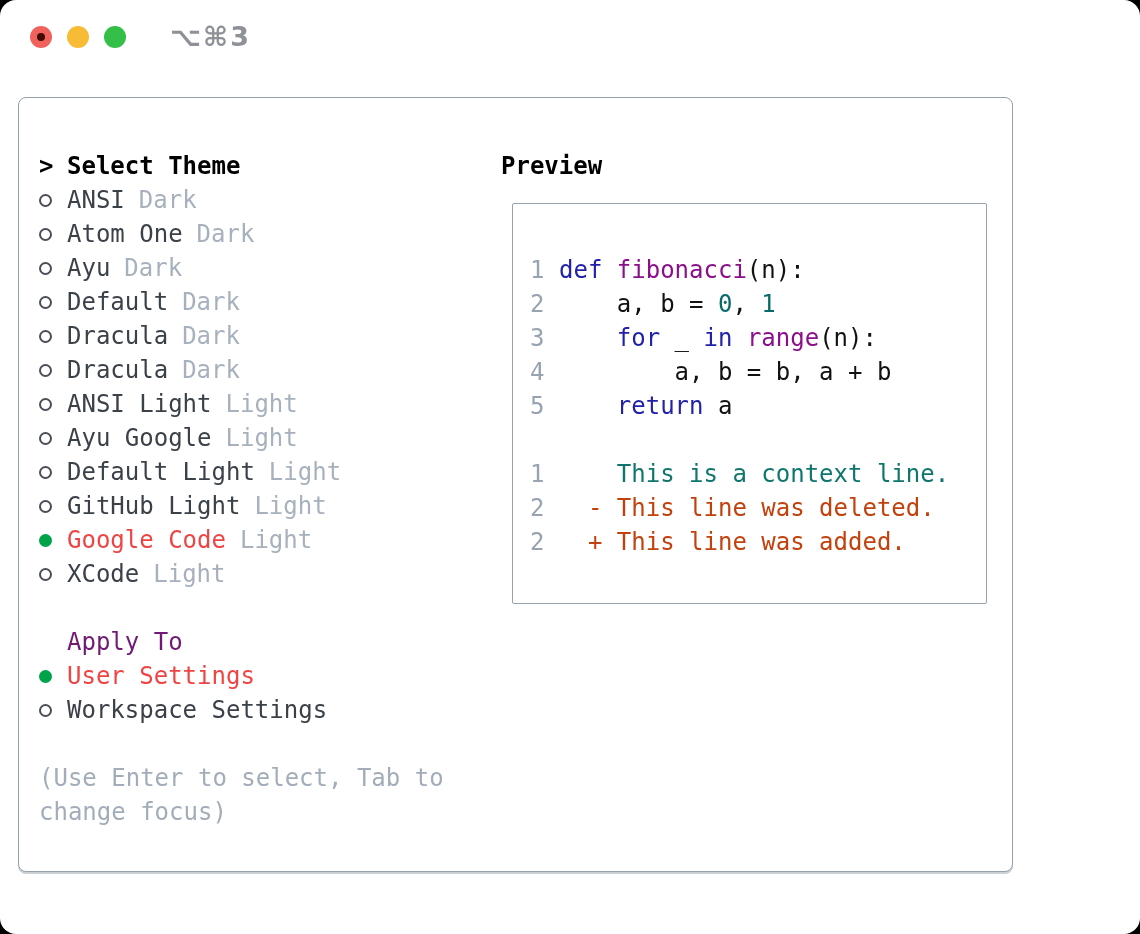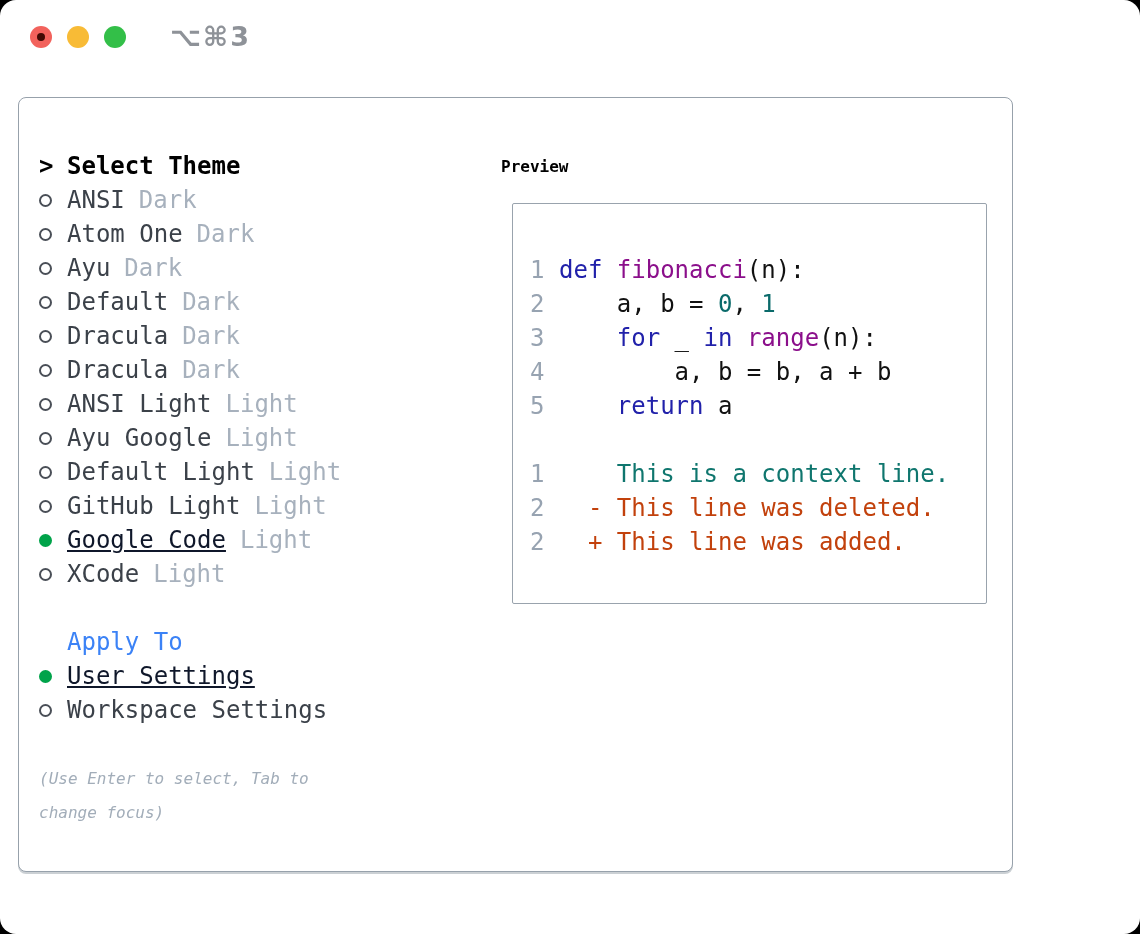--- a/index.html
+++ b/index.html
@@ -27,31 +27,31 @@
     border:1.5px solid #97a1ab; border-radius:8px; background:#fff;
     box-shadow:0 2px 0 rgba(140,150,160,0.45); box-sizing:border-box;
   }
   .row { display:flex; align-items:center; height:34px; font-size:24px; color:#3b4149; }
   .prefix { width:28px; flex:0 0 28px; display:flex; align-items:center; }
   .cursor-ch { font-weight:bold; color:#000; font-size:24px; }
   .radio { width:13px; height:13px; border:2px solid #4a4f57; border-radius:50%; box-sizing:border-box; }
   .radio.sel { background:#00a34a; border-color:#00a34a; }
   .list-title { font-weight:bold; color:#000; }
   .iname { margin-right:14px; white-space:pre; }
-  .selname { color:#0f172a;text-decoration:underline; }
+  .selname { color:#ef4444; }
   .variant { color:#a7b1bd; white-space:pre; }
   .theme-list { position:absolute; left:20px; top:51px; }
   .apply-block { position:absolute; left:20px; top:527px; }
-  .apply-title { color:#3b82f6; }
+  .apply-title { color:#701a75; }
   .help-block { position:absolute; left:20px; top:663px; }
-  .help-line { height:34px; display:flex; align-items:center; font-size:16px; color:#a2adb9; white-space:pre;font-style:italic; }
+  .help-line { height:34px; display:flex; align-items:center; font-size:24px; color:#a2adb9; white-space:pre; }
   
   .preview-title {
     position:absolute; left:482px; top:51px; height:34px; display:flex; align-items:center;
-    font-size:16px; font-weight:bold; color:#000;
+    font-size:24px; font-weight:bold; color:#000;
   }
   .preview-box {
     position:absolute; left:493px; top:105px; width:475px; height:401px;
     border:1.5px solid #99a3ad; border-radius:2px; box-sizing:border-box;
     background:#fff; padding:49px 0 0 17px; overflow:hidden;
   }
   .cline { display:flex; align-items:center; height:34px; font-size:24px; }
   .ln { flex:0 0 29px; width:29px; color:#97a3b1; white-space:pre; }
   .code { white-space:pre; }
   .code span { white-space:pre; }

